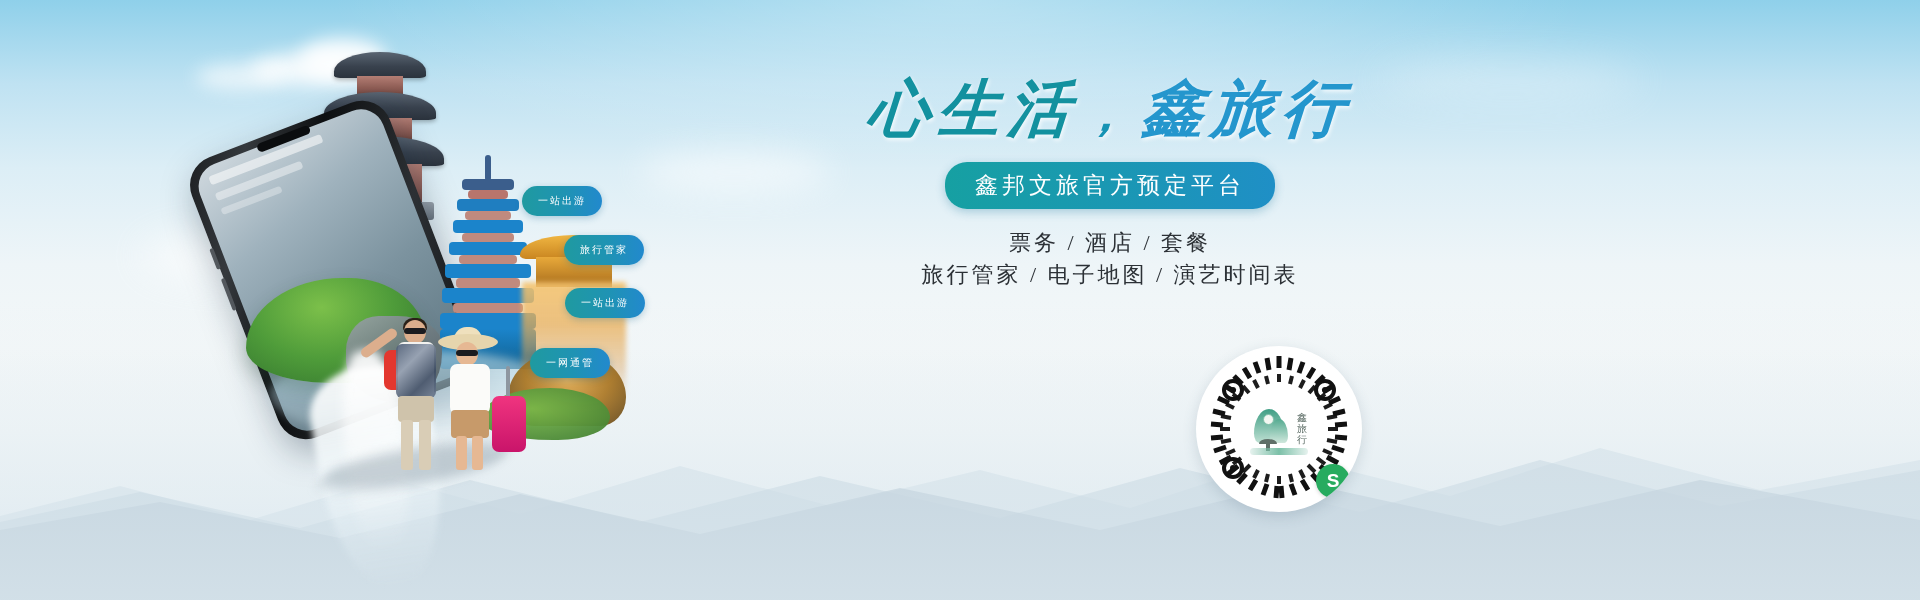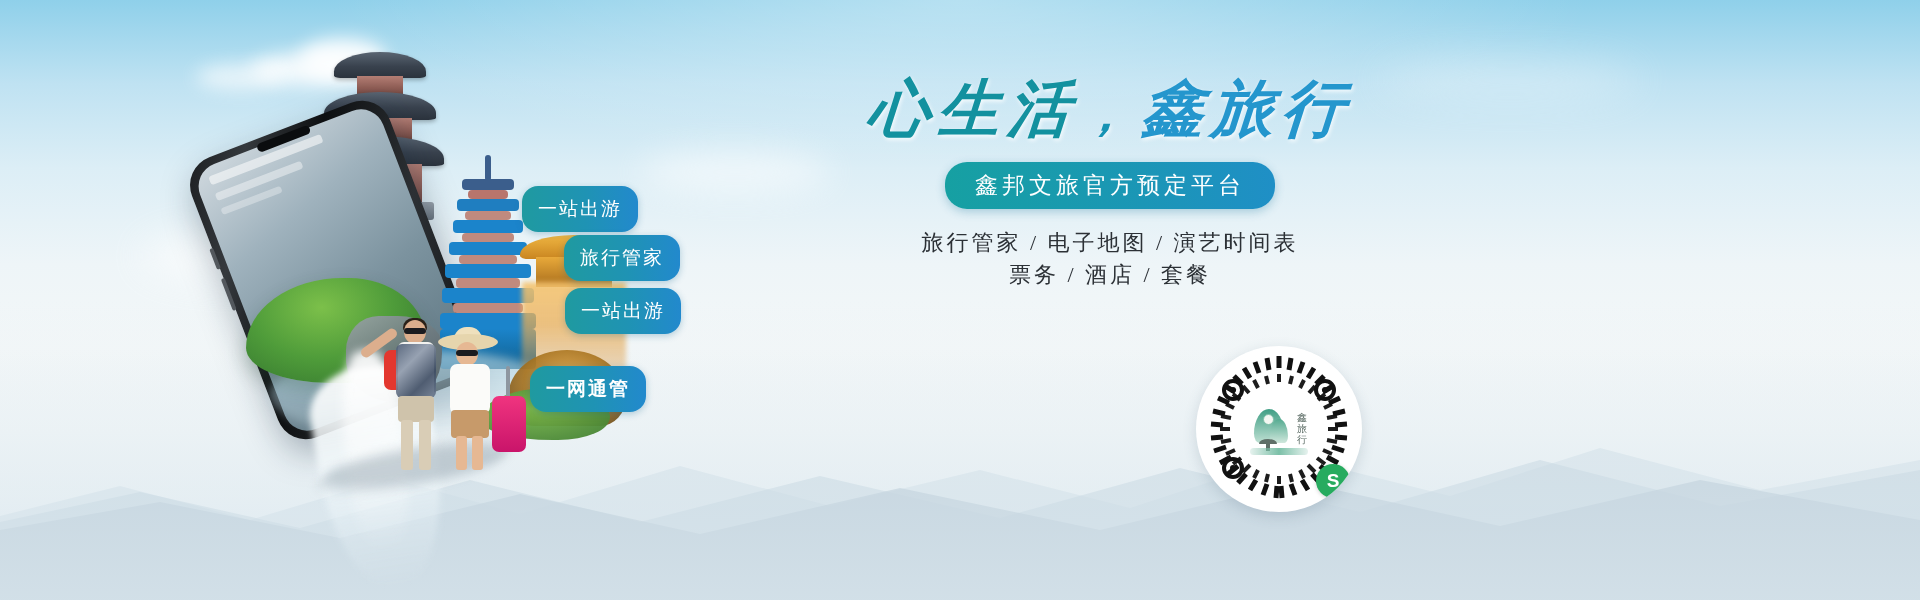--- a/index.html
+++ b/index.html
@@ -210,30 +210,30 @@
   .woman .l2{left:40px;top:102px;width:11px;height:34px;background:#e6b893;}
   .suitcase{
     position:absolute;left:146px;top:86px;width:34px;height:56px;
     background:linear-gradient(180deg,#f0347f,#c9146a);border-radius:7px;
   }
   .handle{position:absolute;left:160px;top:56px;width:4px;height:32px;background:#8e97a0;border-radius:2px;}
 
   
   .pill{
     position:absolute;display:flex;align-items:center;justify-content:center;
-    height:46px;border-radius:16px;
-    color:#fff;font-size:19px;letter-spacing:2px;white-space:nowrap;
+    height:30px;border-radius:16px;
+    color:#fff;font-size:10px;letter-spacing:2px;white-space:nowrap;
     background:linear-gradient(90deg,#1f9aa0 0%,#1f93b4 55%,#2289cd 100%);
     box-shadow:0 2px 7px rgba(30,110,150,.3);
     padding:0 16px;
   }
   .pill-0{left:522px;top:186px;}
   .pill-1{left:564px;top:235px;}
   .pill-2{left:565px;top:288px;}
-  .pill-3{left:530px;top:366px;font-weight:bold;}
+  .pill-3{left:530px;top:348px;}
 
   
   .right{position:absolute;left:810px;top:78px;width:600px;text-align:center;}
 
   .headline{
     font-family:"Liberation Serif","DejaVu Serif",serif;
     font-size:62px;font-weight:700;letter-spacing:8px;
     color:#1693b4;line-height:1;
     text-shadow:1px 2px 4px rgba(255,255,255,.85);
     font-style:italic;
@@ -423,22 +423,22 @@
   <div class="pill pill-3">一网通管</div>
 
   <div class="right">
     <div class="headline">
       <span class="hl-a">心生活</span><span class="comma">，</span><span class="hl-b">鑫旅行</span>
     </div>
 
     <div class="sub-badge">鑫邦文旅官方预定平台</div>
 
     <div class="svc">
+      <div>票务 / 酒店 / 套餐</div>
       <div>旅行管家 / 电子地图 / 演艺时间表</div>
-      <div>票务 / 酒店 / 套餐</div>
     </div>
   </div>
 
   <div class="qr-wrap">
     <svg width="166" height="166" viewBox="0 0 166 166">
       <g fill="#111">
         <g transform="translate(83,83)">
           <g id="ticks"></g>
         </g>
       </g>

